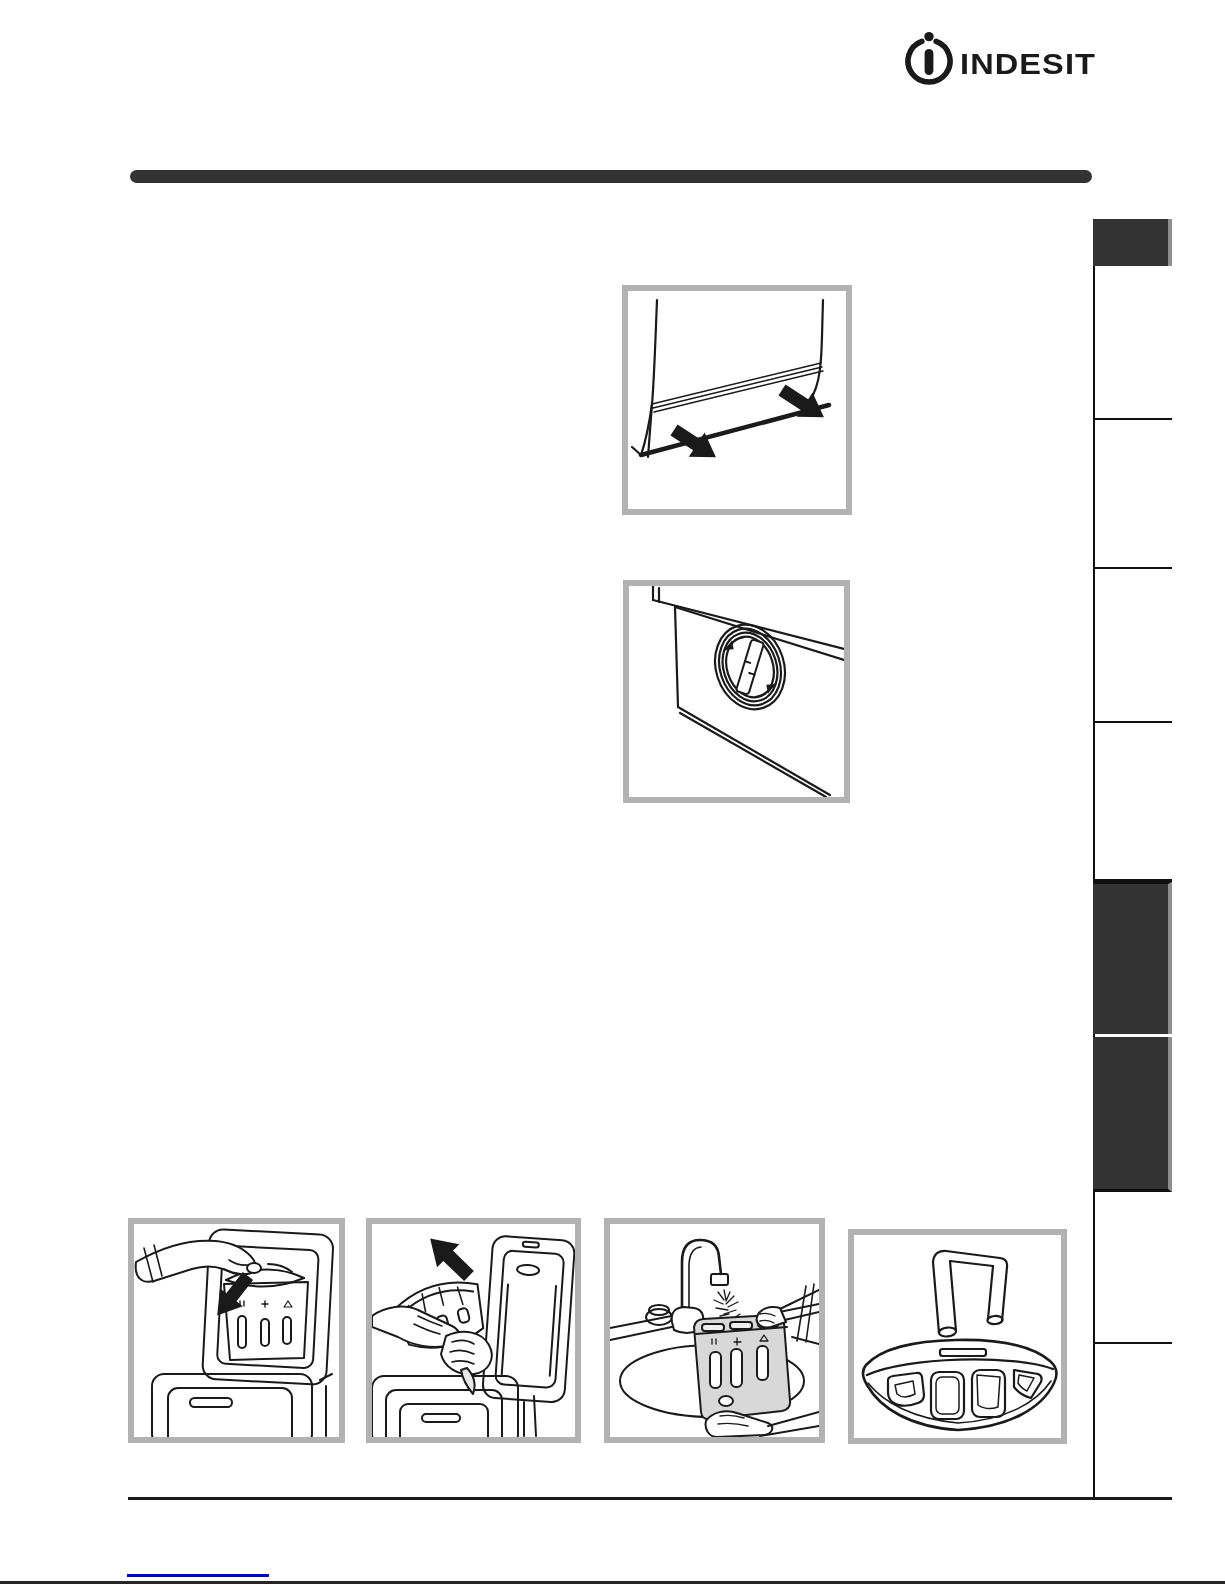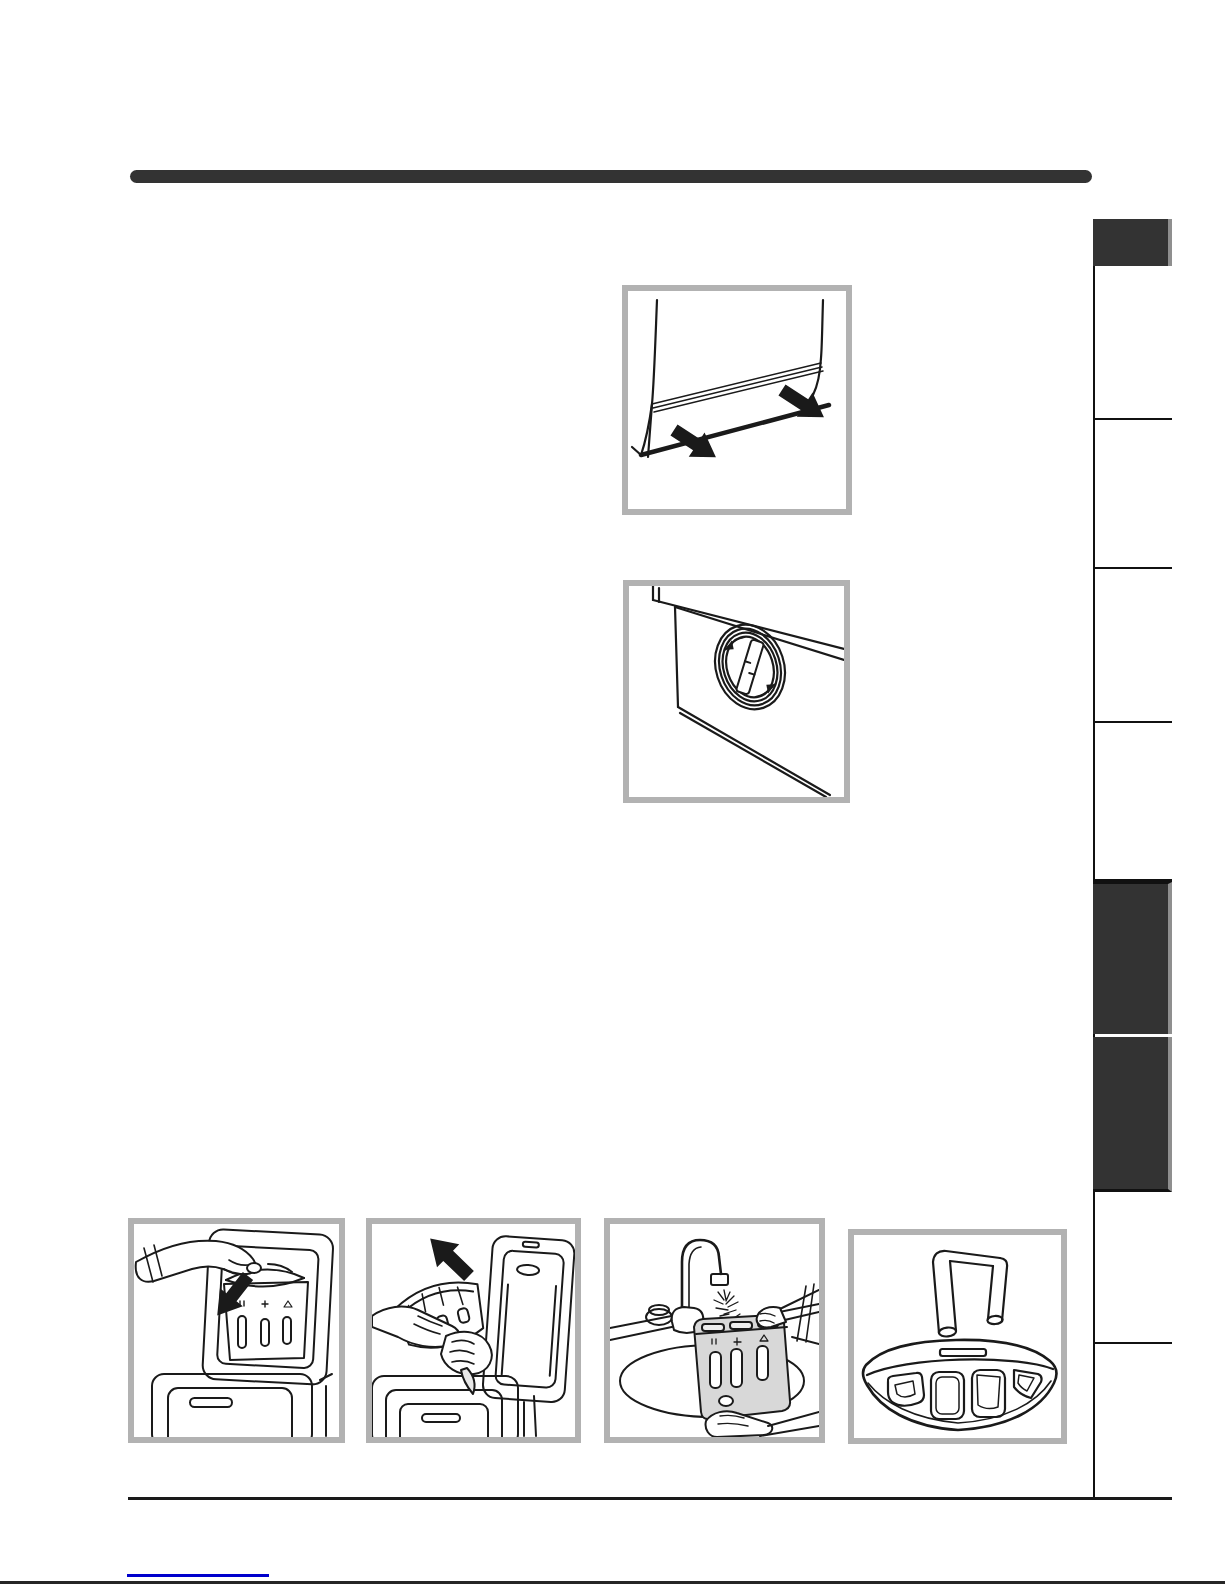--- a/index.html
+++ b/index.html
@@ -22,20 +22,28 @@
   .frame svg{display:block;width:100%;height:100%;}
   .footer-rule{position:absolute;left:128px;top:1497px;width:1044px;height:3px;background:#1a1a1a;}
   .footer-link{position:absolute;left:127px;top:1574px;width:142px;height:3px;background:#0000cc;display:block;}
   .page-edge{position:absolute;left:0;top:1581px;width:1225px;height:3px;background:#262626;}
 </style>
 </head>
 <body>
 
 <div class="page">
 
+  <div class="logo">
+    <svg viewBox="0 0 200 62">
+      <path d="M33.2,13.3 A21,21 0 1 1 18.8,13.3" fill="none" stroke="#1a1a1a" stroke-width="5.6" stroke-linecap="round"></path>
+      <circle cx="26" cy="8.6" r="4.7" fill="#1a1a1a"></circle>
+      <rect x="21.6" y="21" width="8.8" height="26" rx="4.4" fill="#1a1a1a"></rect>
+      <text x="57" y="46" font-size="30" font-weight="bold" letter-spacing="1" textLength="136" lengthAdjust="spacingAndGlyphs" fill="#1a1a1a">INDESIT</text>
+    </svg>
+  </div>
 
   <div class="header-rule"></div>
 
   <aside>
     <div class="tab tab-gb"></div>
     <div class="side-border"></div>
     <div class="side-sep" style="top:418px"></div>
     <div class="side-sep" style="top:567px"></div>
     <div class="side-sep" style="top:721px"></div>
     <div class="side-sep thick" style="top:879px"></div>

